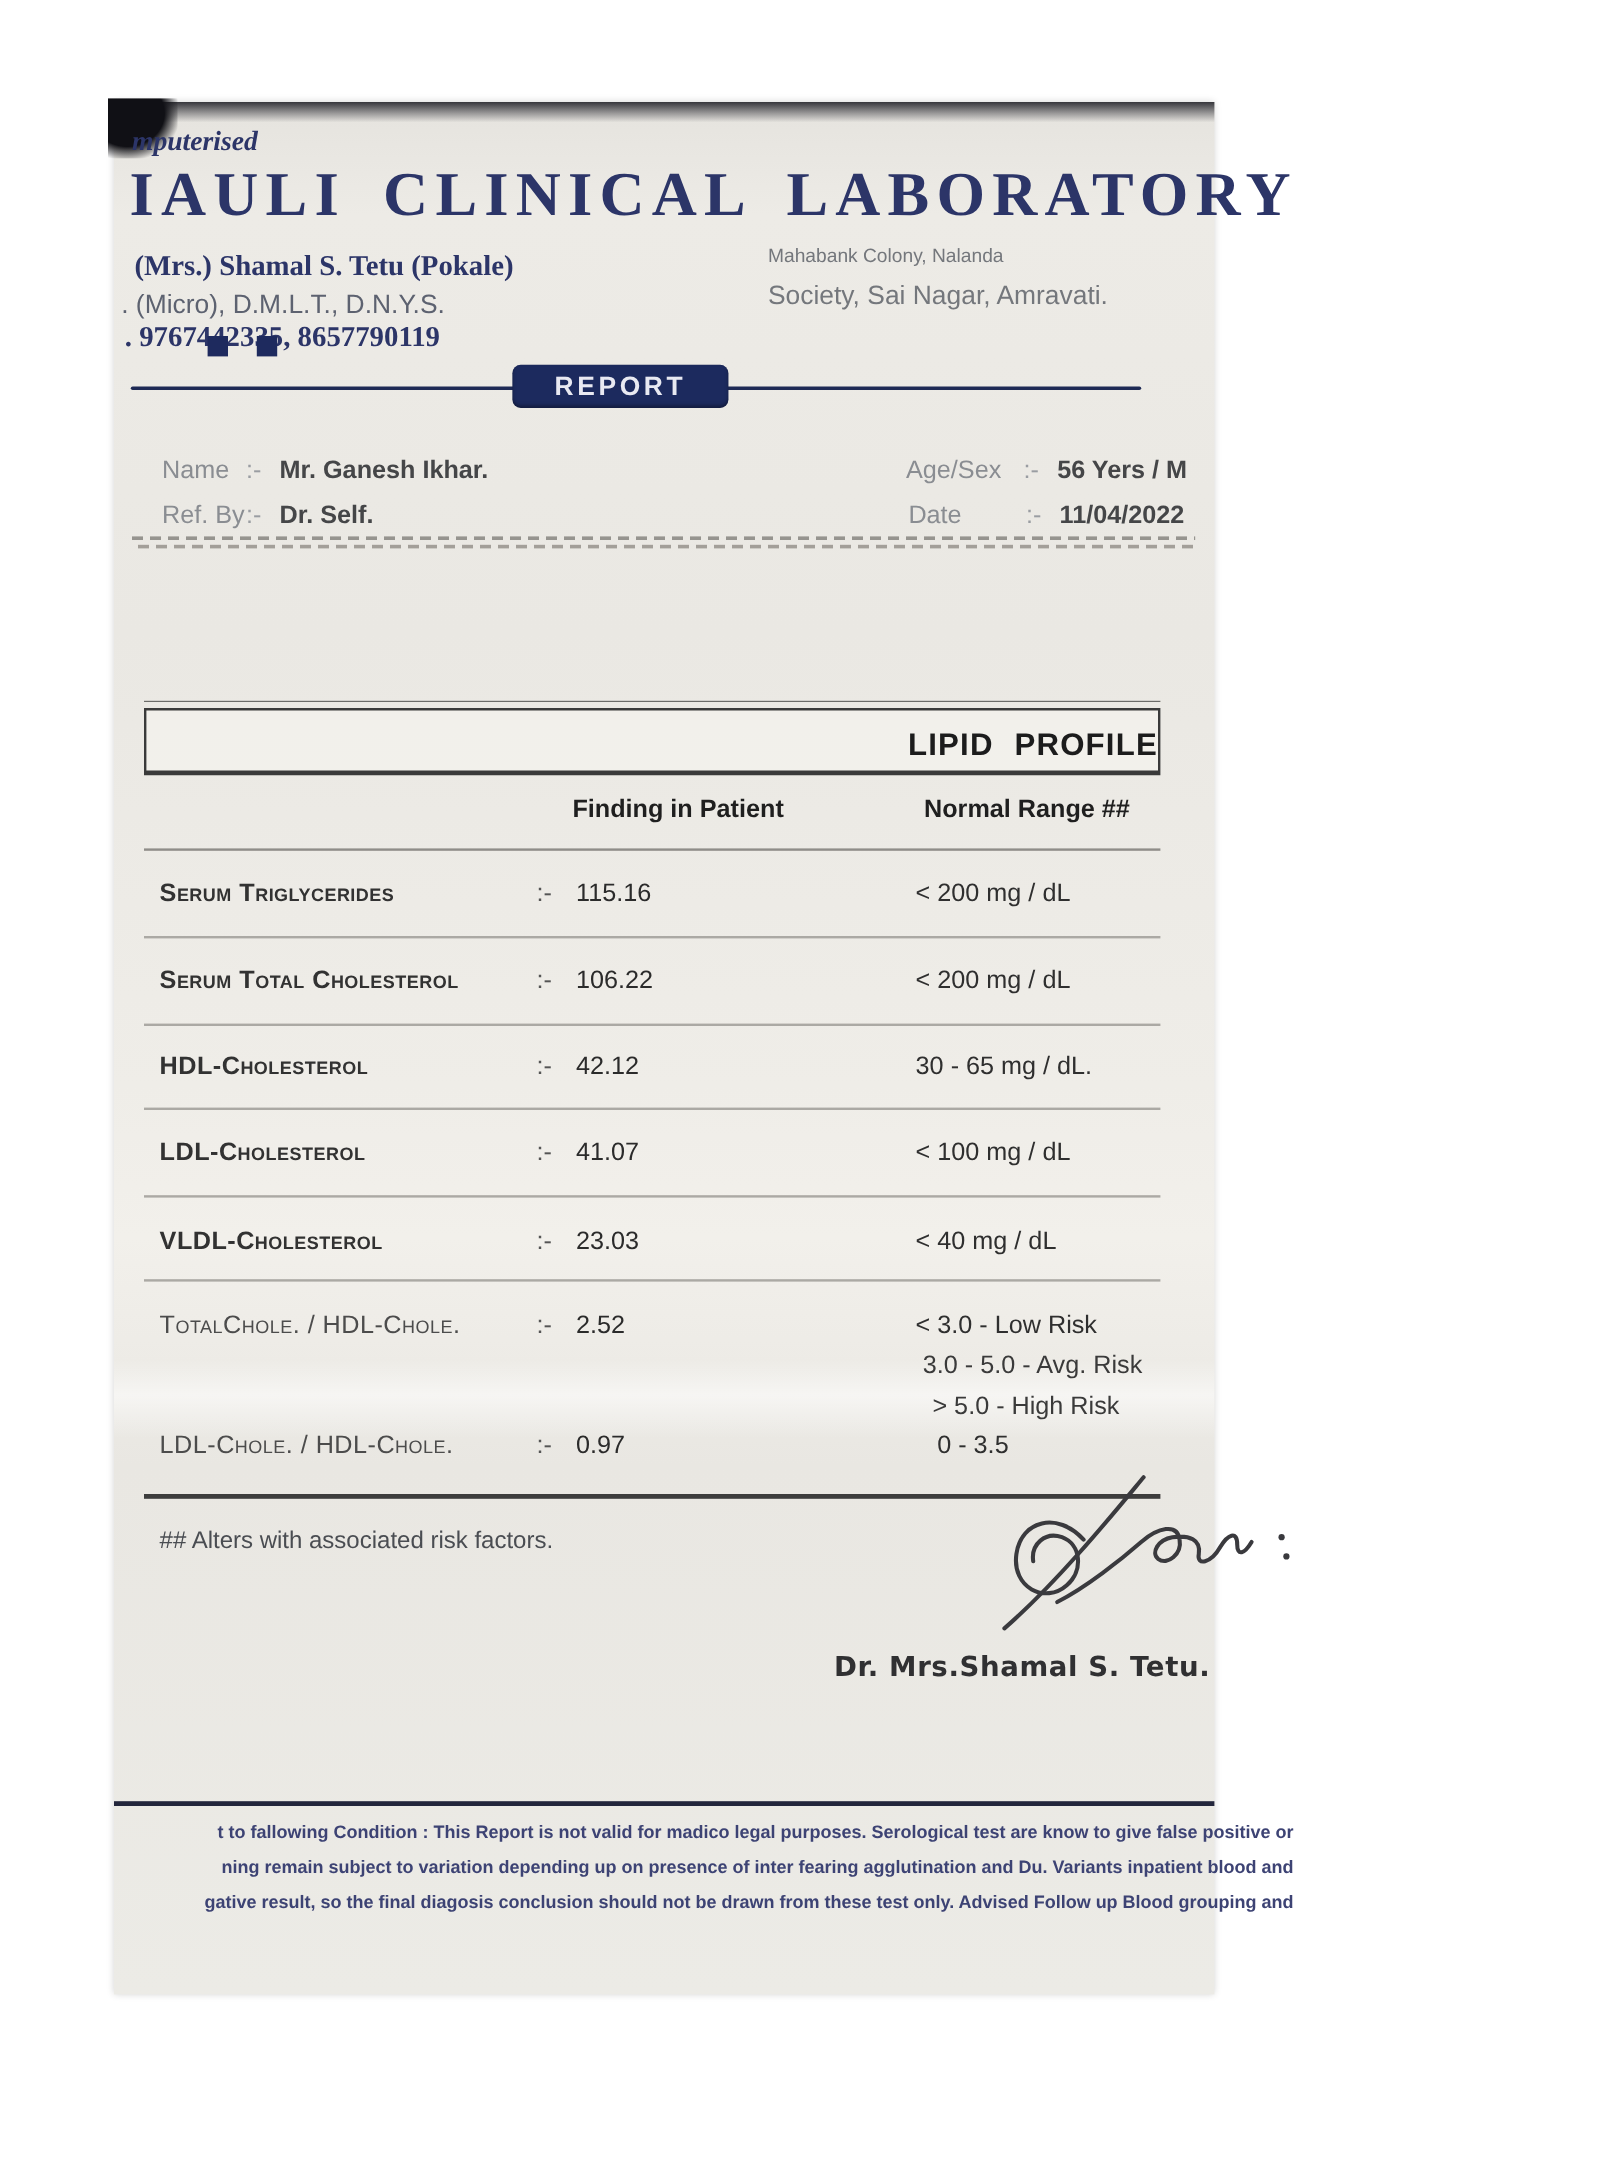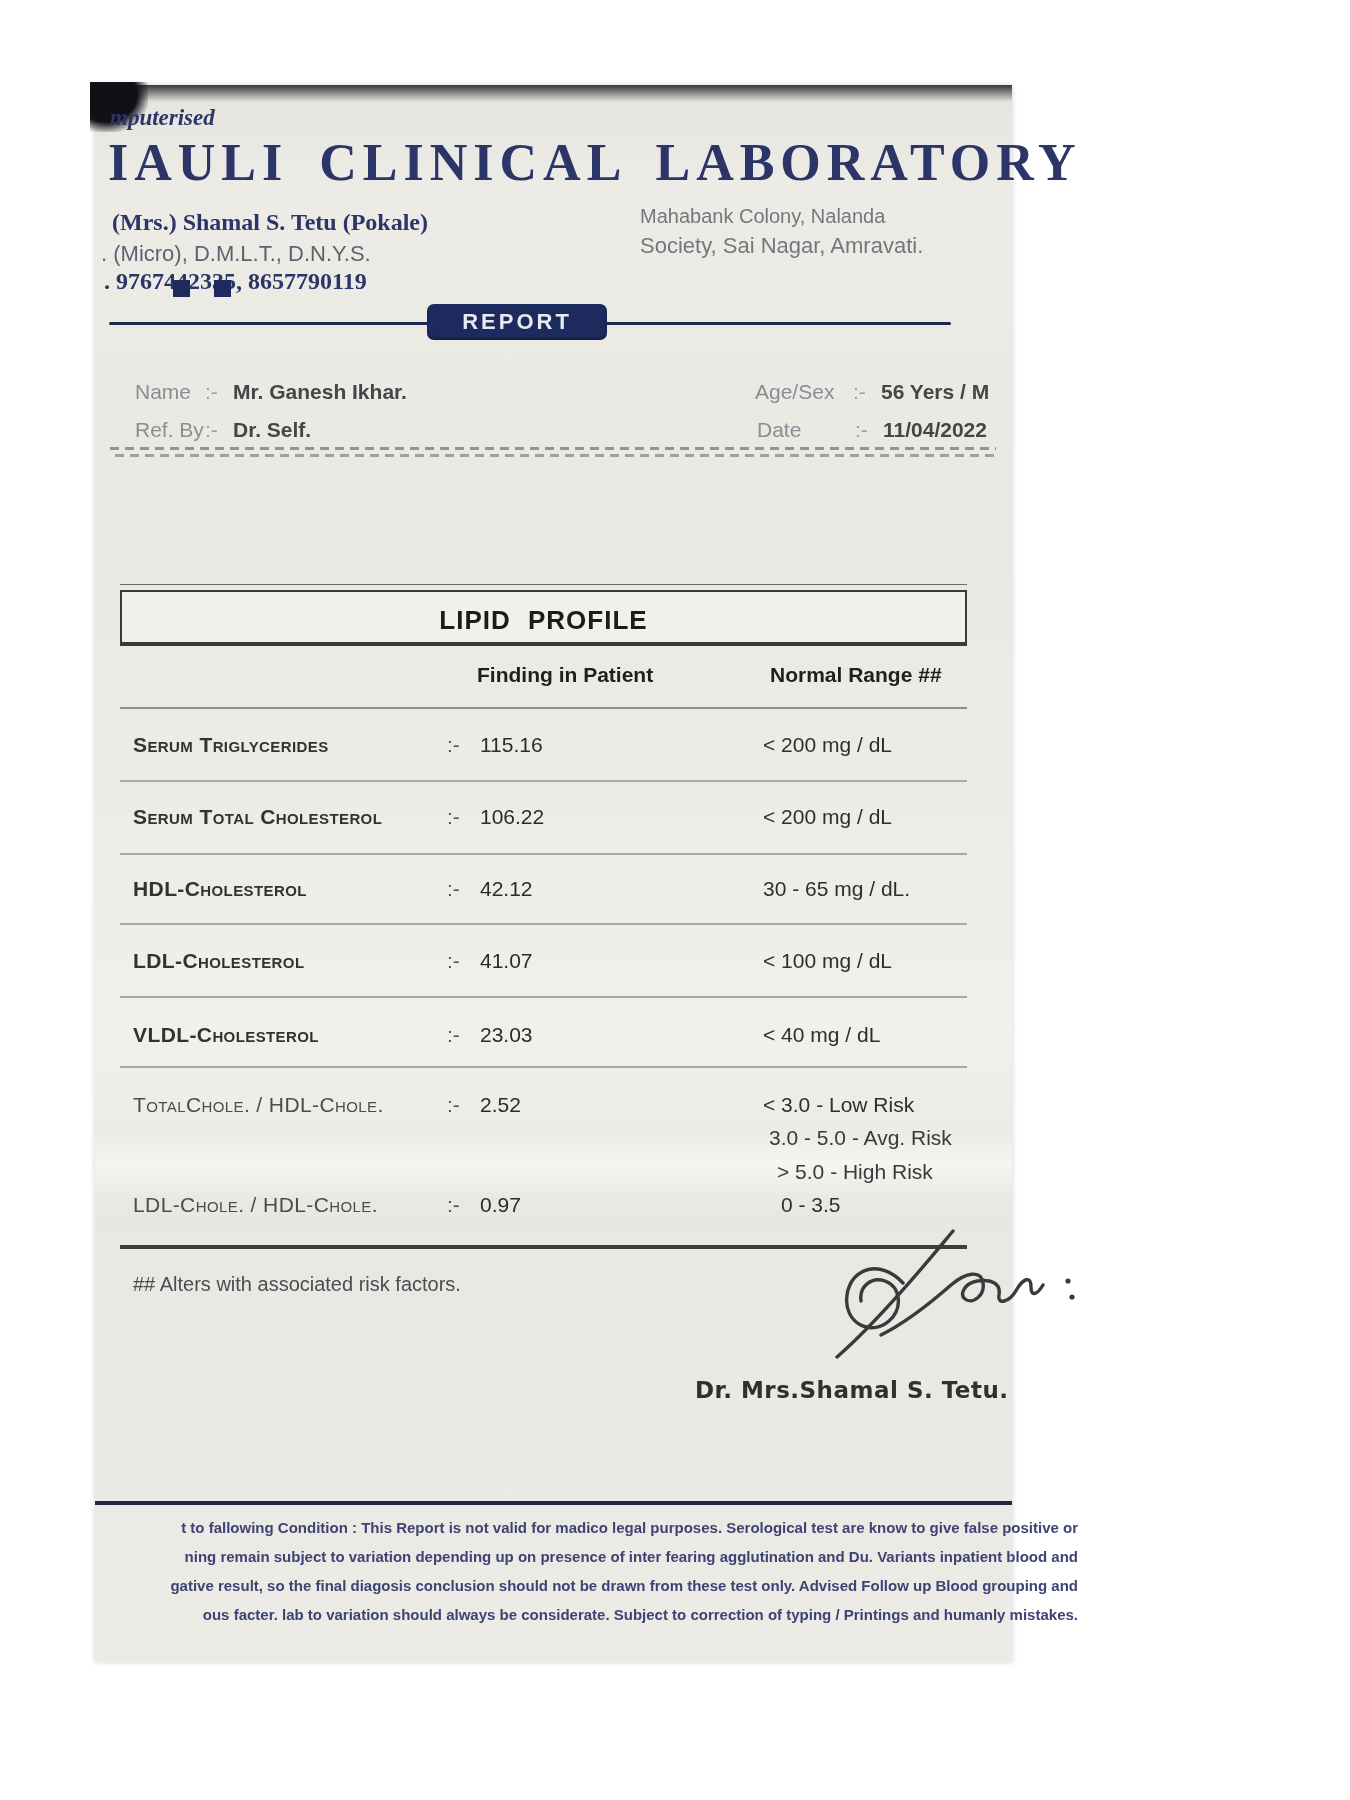--- a/index.html
+++ b/index.html
@@ -24,21 +24,21 @@
   .serif { font-family:"Liberation Serif", serif; }
   .navy { color:#2c3568; }
   .gray { color:#74777c; }
 
   .computerised { position:absolute; left:15px; top:20px; font-size:23px; font-weight:bold; font-style:italic; }
   .labname { position:absolute; left:2px; top:48px; font-size:52px; font-weight:bold;
     letter-spacing:6px; word-spacing:12px; white-space:nowrap;margin-left:11px; }
   .doc1 { position:absolute; left:17px; top:124px; font-size:24px; font-weight:bold; white-space:nowrap; }
   .doc2 { position:absolute; left:6px;  top:156px; font-size:22px; color:#5d6270; white-space:nowrap; }
   .doc3 { position:absolute; left:9px;  top:183px; font-size:24px; font-weight:bold; white-space:nowrap; }
-  .addr1 { position:absolute; left:545px; top:120px; font-size:20px; white-space:nowrap; }
+  .addr1 { position:absolute; left:545px; top:120px; font-size:16px; white-space:nowrap; }
   .addr2 { position:absolute; left:545px; top:148px; font-size:22px; white-space:nowrap; }
 
   .timeline { position:absolute; left:78px; top:190px; font-size:23px; font-weight:600;
     color:#44507c; white-space:nowrap; }
   .sq { display:inline-block; width:17px; height:17px; background:#1e2a5e; vertical-align:-1px; }
   .sq.l { margin-right:12px; } .sq.r { margin-left:12px; }
 
   .rule { position:absolute; left:14px; top:237px; width:842px; height:3px; background:#1e2a55; border-radius:2px; }
   .badge { position:absolute; left:332px; top:219px; width:180px; height:36px; background:#1c2a5e;
     border-radius:7px; color:#e8e9f2; font-size:22px; font-weight:bold; letter-spacing:3px;
@@ -52,21 +52,21 @@
 
   .dashes { position:absolute; left:15px; top:362px; width:886px; height:10px;
     background-image:
       repeating-linear-gradient(90deg,#96948f 0 9px, rgba(0,0,0,0) 9px 15px),
       repeating-linear-gradient(90deg,#a39f99 0 9px, rgba(0,0,0,0) 9px 15px);
     background-size:100% 3px,100% 3px; background-position:0 0, 5px 7px; background-repeat:no-repeat; }
 
   .boxline { position:absolute; left:25px; top:499px; width:847px; height:1px; background:#6b6b68; }
   .lipidbox { position:absolute; left:25px; top:505px; width:847px; height:56px;
     border:2px solid #3a3a3a; border-bottom-width:4px; background:rgba(248,246,240,0.55);
-    text-align:center; }
+    text-align:right; }
   .lipidbox .title { display:inline-block; margin-top:13px; font-size:26px; font-weight:bold;
     letter-spacing:1px; word-spacing:9px; color:#1c1c1c; }
 
   .colhead { position:absolute; font-size:21px; font-weight:bold; color:#1f1f1f; white-space:nowrap; }
   .headline { position:absolute; left:25px; top:622px; width:847px; height:2px; background:#8f8d89; }
 
   .trow { position:absolute; left:38px; width:860px; height:34px; }
   .trow span { position:absolute; top:0; white-space:nowrap; }
   .tname { left:0; font-size:21px; font-weight:bold; font-variant:small-caps; color:#323232; letter-spacing:0.4px; }
   .tname.light { font-weight:normal; color:#4c4c4c; }
@@ -203,15 +203,14 @@
       <circle cx="287" cy="72" r="2.6" fill="#3a3a3e" stroke="none"></circle>
     </g>
   </svg>
   <div class="drname">Dr. Mrs.Shamal S. Tetu.</div>
 
   <div class="discline"></div>
   <div class="disc">
     <div>t to fallowing Condition : This Report is not valid for madico legal purposes. Serological test are know to give false positive or</div>
     <div>ning remain subject to variation depending up on presence of inter fearing agglutination and Du. Variants inpatient blood and</div>
     <div>gative result, so the final diagosis conclusion should not be drawn from these test only. Advised Follow up Blood grouping and</div>
-    <div>ous facter. lab to variation should always be considerate. Subject to correction of typing / Printings and humanly mistakes.</div>
   </div>
 </div>
 
 </body></html>

